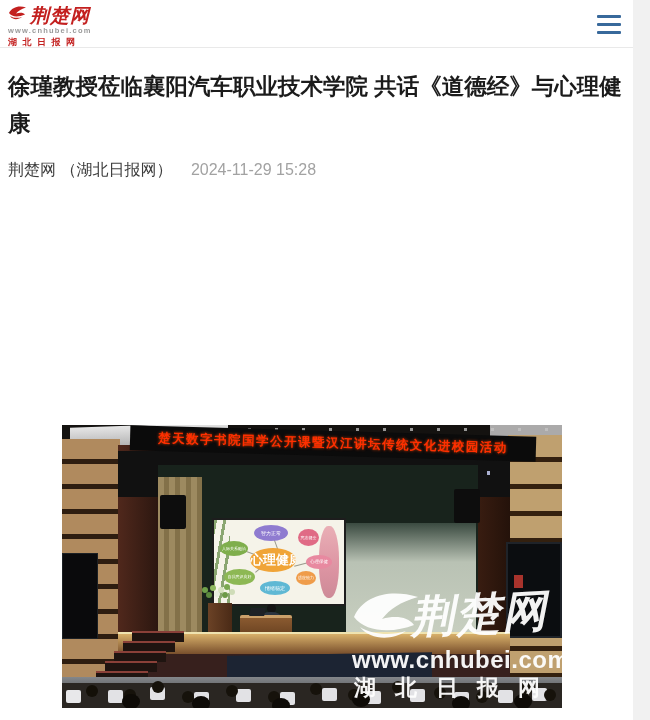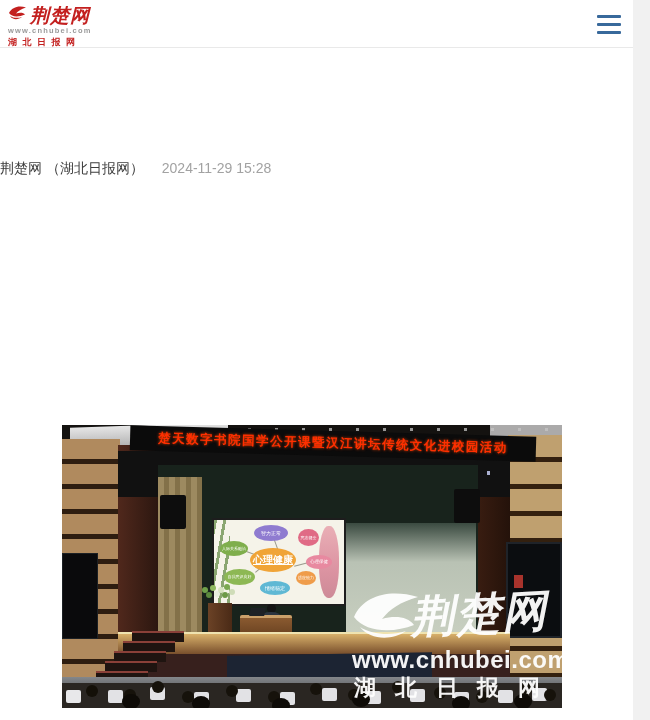--- a/index.html
+++ b/index.html
@@ -16,21 +16,21 @@
   .logo-paper { font-size:9px; color:#c3201f; font-weight:bold; letter-spacing:5.5px; margin-top:1px; }
   .dl-btn { position:absolute; left:489px; top:12px; width:88px; height:27px; border-radius:14px; background:#c5292e; color:#fff; font-size:14.5px; text-align:center; line-height:27px; letter-spacing:1px; cursor:pointer; border:none; }
   .burger { position:absolute; left:597px; top:15px; width:24px; height:19px; cursor:pointer; }
   .burger span { display:block; width:24px; height:3.4px; background:#38699b; border-radius:1px; margin-bottom:4.4px; }
 
   
   #scrollbar { position:absolute; left:633px; top:0; width:17px; height:720px; background:#f1f1f1; }
 
   
   #title { position:absolute; left:8px; top:68px; width:620px; font-size:22.5px; font-weight:bold; color:#1b1b1b; line-height:37px; }
-  #byline { position:absolute; left:0; top:160px; font-size:14px; }
+  #byline { position:absolute; left:8px; top:160px; font-size:16px; }
   #byline .src { color:#3c3c3c; }
   #byline .dt { color:#a2a2a2; margin-left:14px; }
   #body-text { position:absolute; left:8px; top:213px; width:617px; font-size:19px; color:#3d3d3d; line-height:38px; text-align:justify; }
 
   
   #photo { position:absolute; left:62px; top:425px; width:500px; height:283px; background:#1c1916; overflow:hidden; }
   .ph { position:absolute; }
   .ph-ceiling { left:0; top:0; width:500px; height:28px; background:#141210; }
   .ph-ceiling:after { content:""; position:absolute; left:0; top:3px; width:500px; height:3px;
      background:repeating-linear-gradient(90deg, transparent 0 24px, #ddd 24px 27px); opacity:.65; }
@@ -53,21 +53,21 @@
      background:repeating-linear-gradient(90deg,#9d8a60 0 6px,#837149 6px 11px); }
   .ph-wall-screen-right { left:284px; top:98px; width:130px; height:112px; background:linear-gradient(#3a4a40,#b9c2b4 35%,#c8cfc0); }
   .ph-spk { width:26px; height:34px; background:#0d0d0d; border-radius:2px; }
   .spk-l { left:98px; top:70px; } .spk-r { left:392px; top:64px; }
   .ph-screen { left:150px; top:93px; width:134px; height:88px; background:#f5f3e9; border:2px solid #1d1d1d; }
   .scr-bamboo { position:absolute; left:0; top:0; width:16px; height:84px;
      background:repeating-linear-gradient(100deg,rgba(102,140,72,.75) 0 3px, transparent 3px 9px); }
   .scr-figure { position:absolute; right:5px; top:6px; width:20px; height:72px; border-radius:45%;
      background:linear-gradient(#e8a7b0,#d9899a 60%,#c97f8e); opacity:.9; }
   .bb { position:absolute; color:#fff; text-align:center; overflow:hidden; white-space:nowrap; }
-  .bb-center { left:36px; top:28px; width:46px; height:24px; border-radius:50%; background:#f0a437; font-size:10px; font-weight:bold; line-height:24px;text-decoration:underline; }
+  .bb-center { left:36px; top:28px; width:46px; height:24px; border-radius:50%; background:#f0a437; font-size:13px; font-weight:bold; line-height:24px; }
   .bb-top { left:40px; top:5px; width:34px; height:16px; border-radius:50%; background:#8f7bd0; font-size:5px; line-height:16px; }
   .bb-tr { left:84px; top:9px; width:21px; height:17px; border-radius:50%; background:#e06a85; font-size:4px; line-height:17px; }
   .bb-left { left:6px; top:21px; width:28px; height:15px; border-radius:50%; background:#7fae4c; font-size:4px; line-height:15px; }
   .bb-right { left:92px; top:35px; width:26px; height:14px; border-radius:50%; background:#e889a0; font-size:4.5px; line-height:14px; }
   .bb-bl { left:10px; top:49px; width:31px; height:16px; border-radius:50%; background:#8db854; font-size:4px; line-height:16px; }
   .bb-bottom { left:46px; top:61px; width:30px; height:14px; border-radius:50%; background:#5fb8d4; font-size:5px; line-height:14px; }
   .bb-br { left:82px; top:51px; width:20px; height:14px; border-radius:50%; background:#ef9c4a; font-size:4px; line-height:14px; }
   .mm-line { position:absolute; background:#9a9a8c; height:1px; }
   .ln1 { left:55px; top:24px; width:14px; transform:rotate(70deg); }
   .ln2 { left:32px; top:33px; width:12px; transform:rotate(20deg); }
@@ -122,20 +122,21 @@
     </div>
     <div class="burger">
       <span></span>
         <span></span>
         <span></span>
     </div>
   </div>
 
   <div id="scrollbar"></div>
 
+  <h1 id="title">徐瑾教授莅临襄阳汽车职业技术学院 共话《道德经》与心理健康</h1>
   <div id="byline">
     <span class="src">荆楚网 （湖北日报网）</span>
     <span class="dt">2024-11-29 15:28</span>
   </div>
 
   <div id="photo">
     <div class="ph ph-ceiling"></div>
     <div class="ph ph-beam-left"></div>
     <div class="ph ph-beam-right"></div>
     <div class="ph ph-wall-left"></div>

